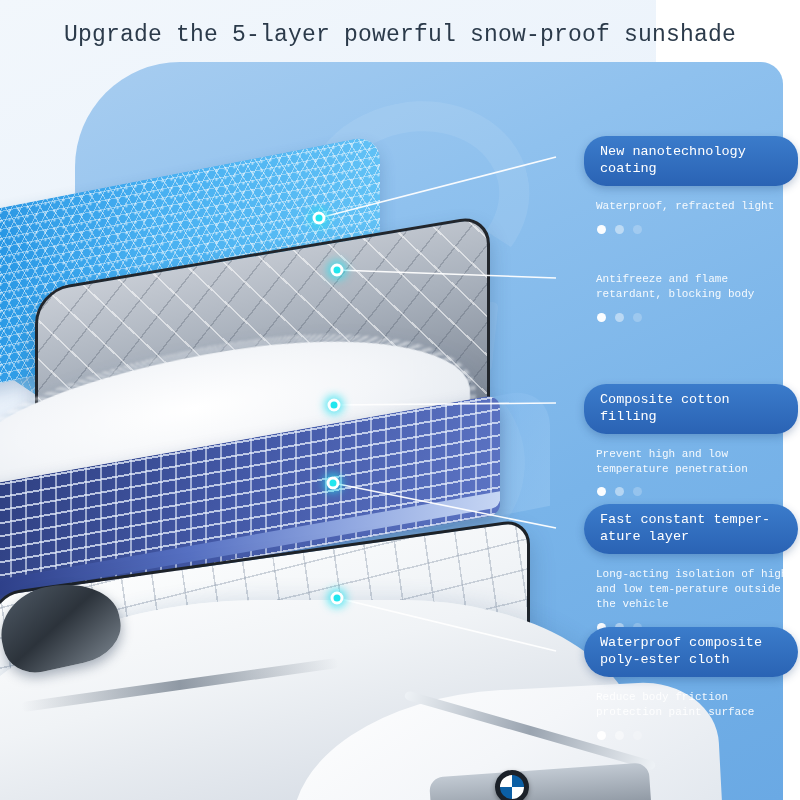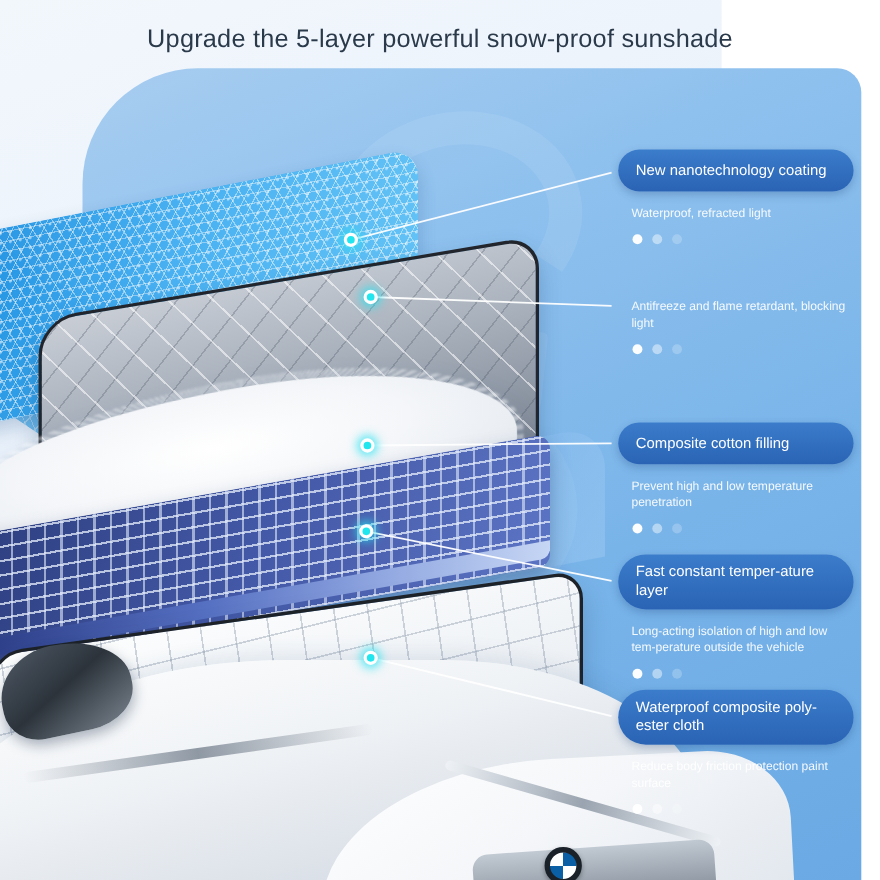--- a/index.html
+++ b/index.html
@@ -4,20 +4,21 @@
 <style>
   * { box-sizing: border-box; margin: 0; padding: 0; }
   html, body {
     width: 800px; height: 800px;
     font-family: "Liberation Sans", sans-serif;
     overflow: hidden;
   }
   #stage {
     position: relative; width: 656px; height: 800px;
     background: linear-gradient(160deg,#f2f7fc 0%,#eaf2fb 40%,#e6eef9 100%);
+    font-family: Liberation Mono, monospace;
   }
 
   
   #title {
     position: absolute; top: 22px; left: 0; width: 800px;
     text-align: center;
     font-size: 23px; letter-spacing: .2px;
     color: #2b3a4a;
   }
 
@@ -195,21 +196,21 @@
   #connectors { position: absolute; inset: 0; pointer-events: none; }
   .marker {
     position: absolute; width: 13px; height: 13px; border-radius: 50%;
     background: #22e6ee;
     border: 3px solid #ffffff;
     box-shadow: 0 0 9px 3px rgba(40,225,240,.75);
     transform: translate(-50%,-50%);
   }
 
   
-  .callout { position: absolute; left: 562px; width: 214px; }
+  .callout { position: absolute; left: 584px; width: 214px; }
   .pill {
     display: flex; align-items: center;
     min-height: 38px;
     padding: 8px 16px;
     background: linear-gradient(180deg,#3b7ccb 0%,#2a63b4 100%);
     color: #ffffff;
     border-radius: 22px;
     font-size: 13.5px; line-height: 1.25;
     box-shadow: 0 3px 8px rgba(25,60,115,.28);
   }
@@ -276,21 +277,21 @@
     <div class="pill">New nanotechnology coating</div>
     <div class="desc">Waterproof, refracted light</div>
     <div class="dots">
         <i></i>
         <i></i>
         <i></i>
       </div>
   </div>
 
   <div class="callout" style="top:259px;">
-    <div class="desc">Antifreeze and flame retardant, blocking light</div>
+    <div class="desc">Antifreeze and flame retardant, blocking body</div>
     <div class="dots">
         <i></i>
         <i></i>
         <i></i>
       </div>
   </div>
 
   <div class="callout" style="top:504px;">
     <div class="pill two-line">Fast constant temper-ature layer</div>
     <div class="desc">Long-acting isolation of high and low tem-perature outside the vehicle</div>

